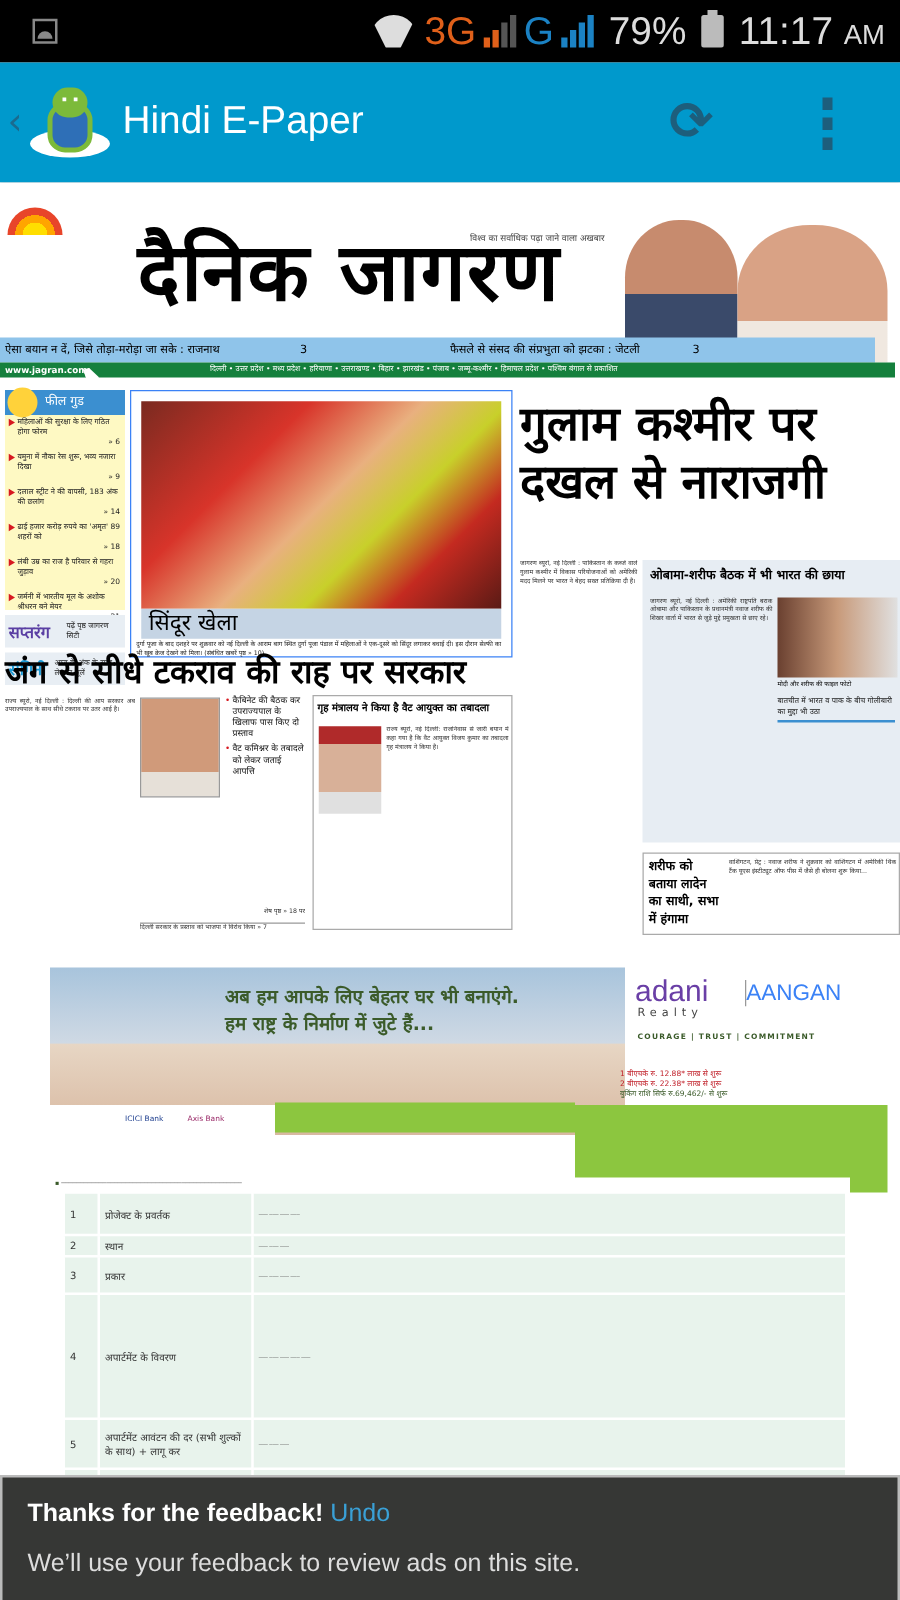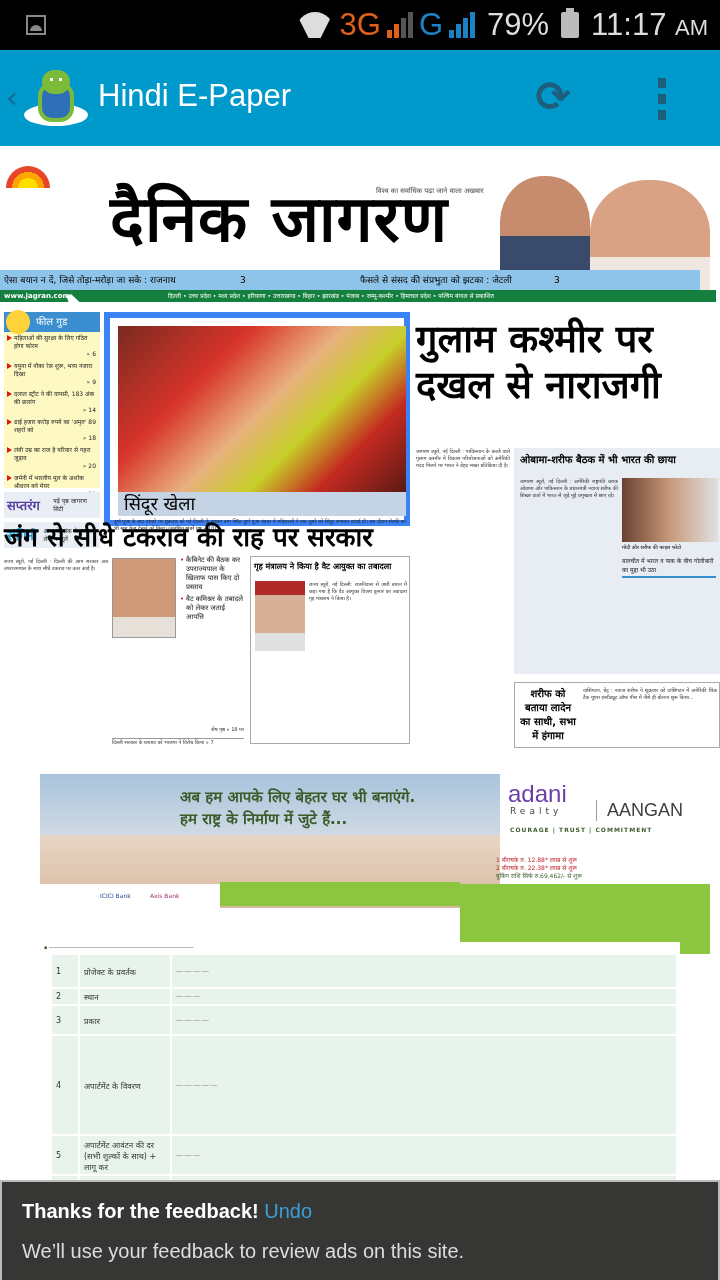--- a/index.html
+++ b/index.html
@@ -48,61 +48,61 @@
 .feel{position:absolute;top:166px;left:4px;width:96px;height:176px;background:#fef9c3}
 .feel-head{height:20px;background:#3b8fd0;color:#fff;font-size:10px;line-height:20px;padding-left:32px;position:relative}
 .smiley{position:absolute;left:2px;top:-2px;width:24px;height:24px;border-radius:50%;background:#ffd23a}
 .feel ul{list-style:none;padding:2px 4px 0 10px}
 .feel li{font-size:6px;line-height:8px;color:#222;margin-bottom:4px;position:relative}
 .feel li:before{content:"";position:absolute;left:-7px;top:1px;border-left:5px solid #d71920;border-top:3px solid transparent;border-bottom:3px solid transparent}
 .feel li .pg{display:block;text-align:right}
 .promo{position:absolute;left:4px;width:96px;height:26px;background:#e8eef4;display:flex;align-items:center;gap:4px;padding:0 3px}
 .promo .brand{font-size:13px;font-weight:bold;color:#5a3fa3;width:44px}
 .promo .txt{font-size:6px;color:#222;line-height:8px}
-.photo-box{position:absolute;left:104px;top:166px;width:306px;height:214px;border:6px solid #3b82f6}
+.photo-box{position:absolute;left:104px;top:166px;width:306px;height:214px;border:1px solid #3b82f6}
 .photo{position:absolute;left:8px;top:8px;width:288px;height:166px;background:linear-gradient(135deg,#7a2a20 0%,#d8342a 30%,#e9b07f 50%,#c8d02a 65%,#c42a20 80%,#5a1a15 100%)}
 .photo-cap{position:absolute;left:8px;top:174px;width:288px;height:24px;background:#c5d4e4;font-size:18px;line-height:24px;padding-left:6px;color:#000}
 .photo-txt{position:absolute;left:4px;top:200px;width:298px;font-size:5px;line-height:7px;color:#222}
 .head1{position:absolute;left:416px;top:170px;width:300px;font-size:38px;font-weight:bold;line-height:46px;color:#000}
 .sub1{position:absolute;left:416px;top:278px;font-size:14px;color:#000}
 .col-text{position:absolute;font-size:5px;line-height:7px;color:#333;text-align:justify;overflow:hidden}
 .obama-box{position:absolute;left:514px;top:302px;width:206px;height:226px;background:#e7edf3}
 .obama-head{font-size:10px;font-weight:bold;padding:4px 6px}
 .obama-photo{position:absolute;left:108px;top:30px;width:96px;height:64px;background:linear-gradient(90deg,#6a4030,#c89a7a 50%,#e0e0e0)}
 .obama-cap{position:absolute;left:108px;top:96px;font-size:5px}
 .obama-bullet{position:absolute;left:108px;top:108px;width:94px;font-size:6px;line-height:9px;color:#222;border-bottom:2px solid #3b8fd0;padding-bottom:2px}
 .sharif{position:absolute;left:514px;top:536px;width:206px;height:66px;border:1px solid #aaa}
-.sharif-head{position:absolute;left:4px;top:4px;width:58px;font-size:10px;font-weight:bold;text-align:center;line-height:14px}
+.sharif-head{position:absolute;left:4px;top:4px;width:58px;font-size:10px;font-weight:bold;text-align:left;line-height:14px}
 .head2{position:absolute;left:4px;top:372px;width:406px;font-size:26px;font-weight:bold;color:#000;white-space:nowrap}
 .kejri{position:absolute;left:112px;top:412px;width:64px;height:80px;background:linear-gradient(#d09a7a 0 75%,#e6e0d8 75%);border:1px solid #999}
 .bullets2{position:absolute;left:180px;top:410px;width:64px;font-size:7px;line-height:9px;color:#111}
 .bullets2 p{margin-bottom:3px;position:relative;padding-left:6px}
 .bullets2 p:before{content:"•";color:#d71920;position:absolute;left:0}
 .vat-box{position:absolute;left:250px;top:410px;width:160px;height:188px;border:1px solid #aaa}
 .vat-head{font-size:8px;font-weight:bold;padding:3px}
 .vat-photo{position:absolute;left:4px;top:24px;width:50px;height:70px;background:linear-gradient(#b02a2a 0 20%,#d8b098 20% 75%,#e0e0e0 75%)}
 .ad{position:absolute;left:40px;top:626px;width:670px;height:300px}
 .ad-img{position:absolute;left:0;top:2px;width:460px;height:134px;background:linear-gradient(180deg,#a8c4dc 0%,#cfd9e4 45%,#e7d6c4 46%,#d8b8a0 100%)}
 .ad-headline{position:absolute;left:140px;top:14px;font-size:15px;font-weight:bold;color:#3b5b2a;line-height:22px}
 .ad-logo{position:absolute;left:466px;top:4px;width:200px;height:80px}
 .adani{font-size:24px;color:#6a3fa6;font-family:"Liberation Sans",sans-serif;position:absolute;left:2px;top:4px}
 .realty{position:absolute;left:4px;top:30px;font-size:9px;letter-spacing:4px;color:#444}
-.aangan{position:absolute;left:90px;top:24px;font-size:18px;color:#404040;font-family:"Liberation Sans",sans-serif;border-left:1px solid #999;padding-left:10px}
+.aangan{position:absolute;left:90px;top:8px;font-size:18px;color:#3b82f6;font-family:"Liberation Sans",sans-serif;border-left:1px solid #999;}
 .ctc{position:absolute;left:4px;top:50px;font-size:6px;font-weight:bold;color:#3b5b2a;letter-spacing:1px}
 .price{position:absolute;left:456px;top:84px;font-size:6px;color:#c0202a;line-height:8px}
 .green-band{position:absolute;left:420px;top:112px;width:250px;height:70px;background:#8cc63f}
 .green-sub{position:absolute;left:180px;top:110px;width:240px;height:24px;background:#8cc63f}
 .bank-row{position:absolute;left:0;top:112px;width:180px;height:24px;background:#fff;font-size:6px;color:#1f3f8f}
 .table-zone{position:absolute;left:40px;top:796px;width:640px;height:340px;background:#fff}
 .table-note{font-size:5px;color:#555;padding:2px 4px;line-height:7px}
 .table-note b{color:#3b5b2a}
 table{border-collapse:collapse;width:628px;margin-left:10px}
 td{background:#e8f3ec;border:2px solid #fff;font-size:8px;color:#333;padding:2px 4px;vertical-align:middle}
 td.num{width:28px}
-td.lab{width:92px}
+td.lab{width:123px}
 td.val{font-size:4px;color:#666}
 .snackbar{position:absolute;left:0;top:1180px;width:720px;height:100px;background:#363735;border-top:2px solid #bbb;border-left:2px solid #bbb;border-right:2px solid #bbb}
 .snack1{position:absolute;left:20px;top:18px;font-size:20px;font-weight:bold;color:#fff;font-family:"Liberation Sans",sans-serif}
 .snack1 .undo{color:#3aa0d6;font-weight:normal}
 .snack2{position:absolute;left:20px;top:58px;font-size:20px;color:#ddd;font-family:"Liberation Sans",sans-serif}
 .cursor{position:absolute;left:68px;top:148px;width:0;height:0;border-left:5px solid #fff;border-right:5px solid transparent;border-bottom:10px solid #fff;transform:rotate(-20deg)}
 </style>
 </head>
 <body>
 

